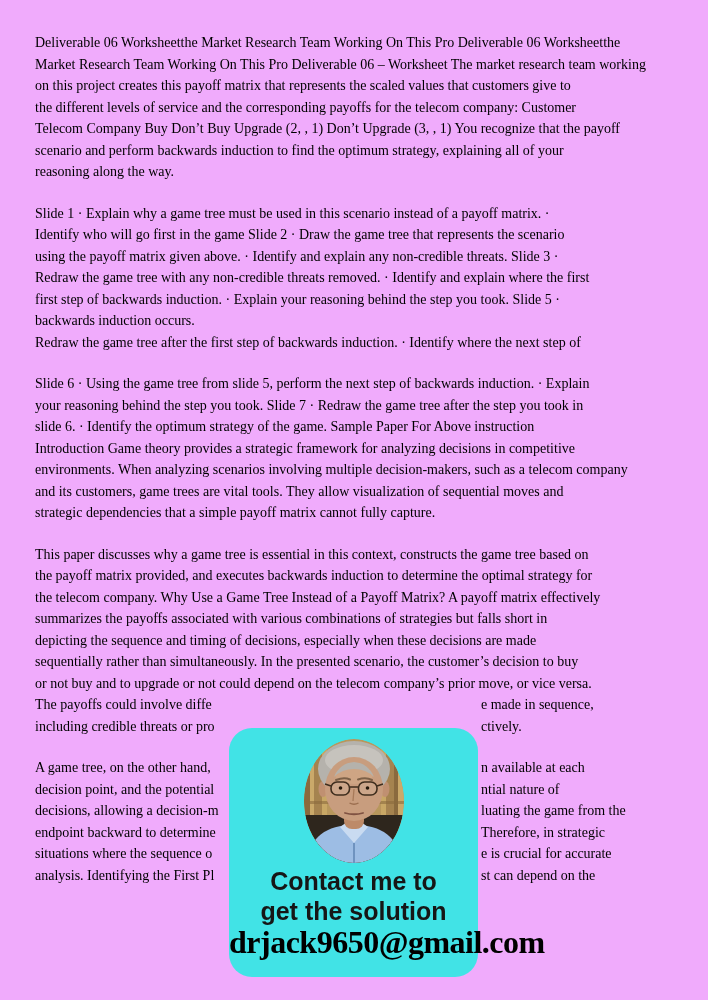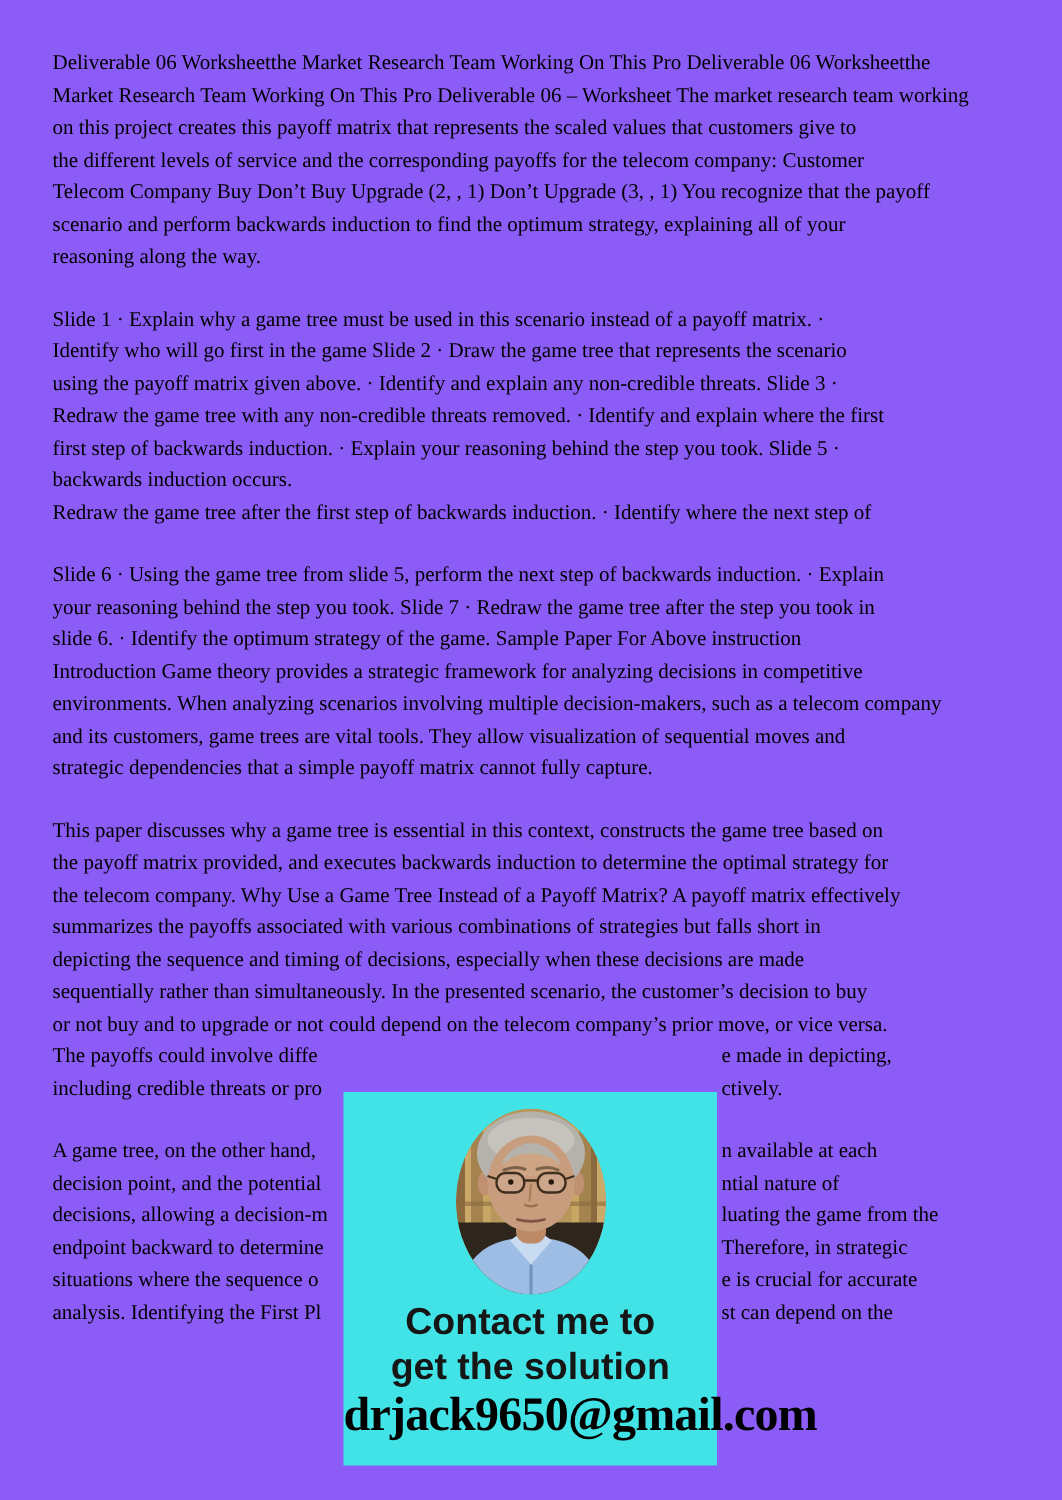--- a/index.html
+++ b/index.html
@@ -1,22 +1,22 @@
 <!DOCTYPE html>
 <html><head>
 <meta charset="utf-8">
 <style>
   html,body{margin:0;padding:0;background:#ffffff;}
   body{width:708px;height:1000px;position:relative;font-family:"Liberation Serif",serif;color:#000;overflow:hidden;}
-  .doc{position:relative;width:708px;height:1000px;background:#8b5cf6;}
+  .doc{position:relative;width:708px;height:1000px;background:#f0abfc;}
   #text-block{position:absolute;left:35px;top:32px;width:648px;font-size:14px;line-height:21.5px;}
   .para{margin:0 0 20px 0;}
   .line{position:relative;white-space:nowrap;height:21.5px;}
   .rfrag{position:absolute;left:446px;top:0;white-space:nowrap;}
-  .overlay{position:absolute;left:229px;top:728px;width:249px;height:249px;z-index:5;text-align:center;background:#41e3e6;}
+  .overlay{position:absolute;left:229px;top:728px;width:249px;height:249px;z-index:5;text-align:center;background:#41e3e6;border-radius:23px;}
   .oval{width:100px;height:124px;margin:11px auto 0 auto;border-radius:50%;overflow:hidden;display:block;}
   .oval svg{display:block;width:100px;height:124px;}
   .contact-heading{margin-top:3px;font-family:"Liberation Sans",sans-serif;font-weight:bold;font-size:25px;line-height:30px;color:#161616;}
   .contact-email{margin-top:1px;font-family:"Liberation Serif",serif;font-weight:bold;font-size:32px;line-height:30px;color:#000;letter-spacing:-0.5px;}
 </style>
 </head>
 <body>
 
 <div class="doc">
 
@@ -49,21 +49,21 @@
         <div class="line">strategic dependencies that a simple payoff matrix cannot fully capture.</div>
       </div>
       <div class="para">
         <div class="line">This paper discusses why a game tree is essential in this context, constructs the game tree based on</div>
         <div class="line">the payoff matrix provided, and executes backwards induction to determine the optimal strategy for</div>
         <div class="line">the telecom company. Why Use a Game Tree Instead of a Payoff Matrix? A payoff matrix effectively</div>
         <div class="line">summarizes the payoffs associated with various combinations of strategies but falls short in</div>
         <div class="line">depicting the sequence and timing of decisions, especially when these decisions are made</div>
         <div class="line">sequentially rather than simultaneously. In the presented scenario, the customer’s decision to buy</div>
         <div class="line">or not buy and to upgrade or not could depend on the telecom company’s prior move, or vice versa.</div>
-        <div class="line"><span class="lfrag">The payoffs could involve diffe</span><span class="rfrag">e made in depicting,</span></div>
+        <div class="line"><span class="lfrag">The payoffs could involve diffe</span><span class="rfrag">e made in sequence,</span></div>
         <div class="line"><span class="lfrag">including credible threats or pro</span><span class="rfrag">ctively.</span></div>
       </div>
       <div class="para">
         <div class="line"><span class="lfrag">A game tree, on the other hand,</span><span class="rfrag">n available at each</span></div>
         <div class="line"><span class="lfrag">decision point, and the potential</span><span class="rfrag">ntial nature of</span></div>
         <div class="line"><span class="lfrag">decisions, allowing a decision-m</span><span class="rfrag">luating the game from the</span></div>
         <div class="line"><span class="lfrag">endpoint backward to determine</span><span class="rfrag">Therefore, in strategic</span></div>
         <div class="line"><span class="lfrag">situations where the sequence o</span><span class="rfrag">e is crucial for accurate</span></div>
         <div class="line"><span class="lfrag">analysis. Identifying the First Pl</span><span class="rfrag">st can depend on the</span></div>
       </div>

